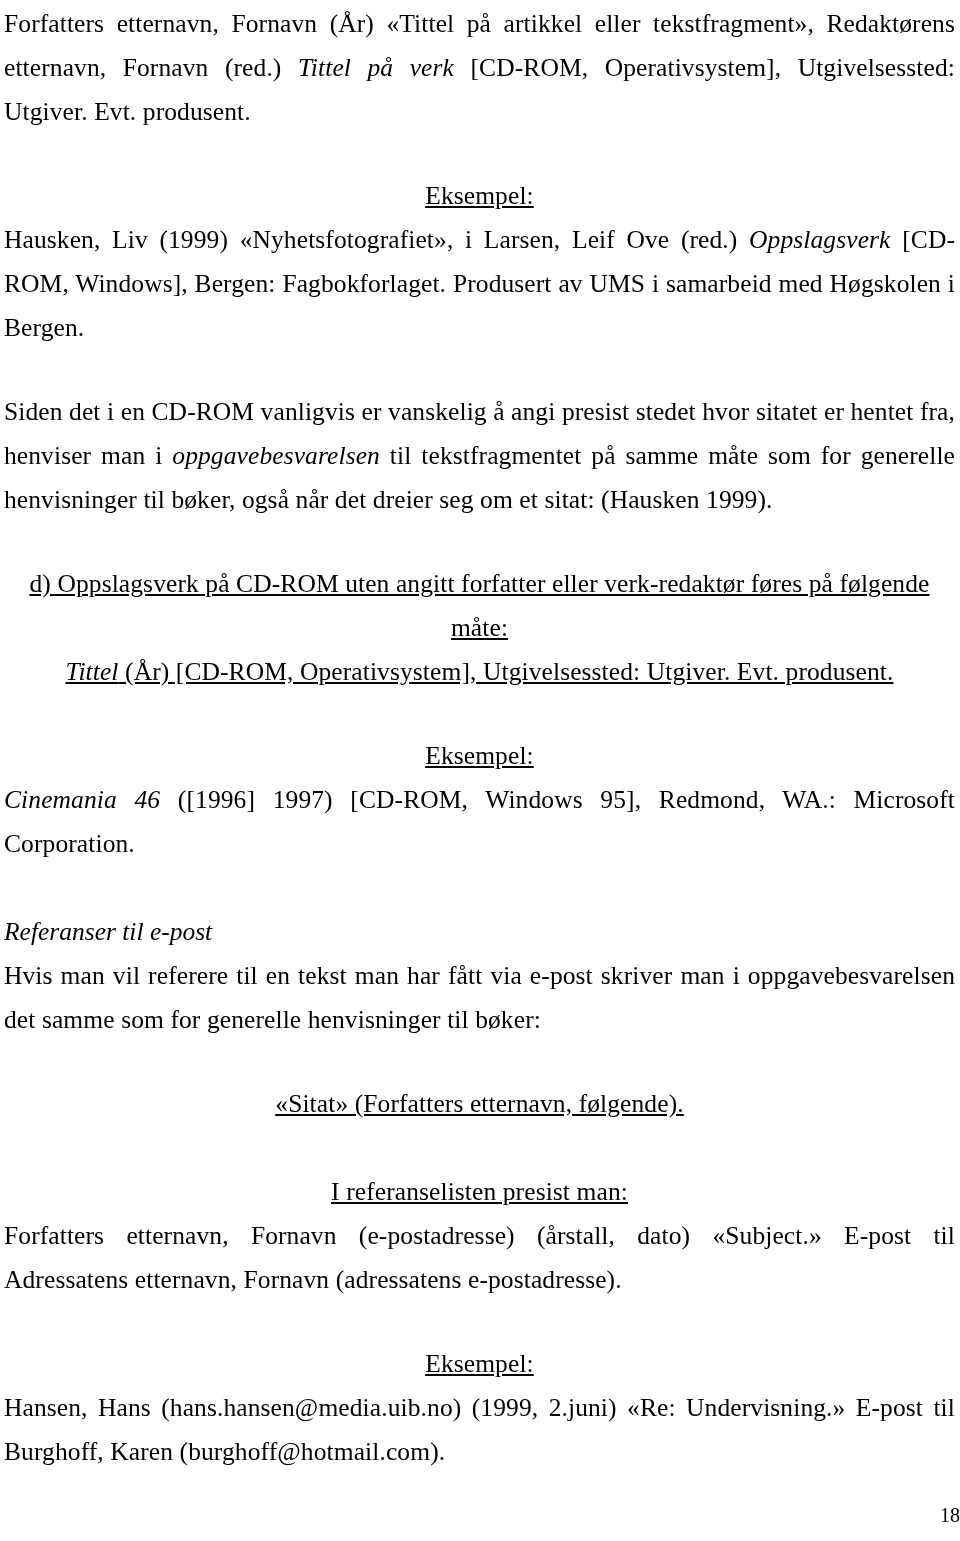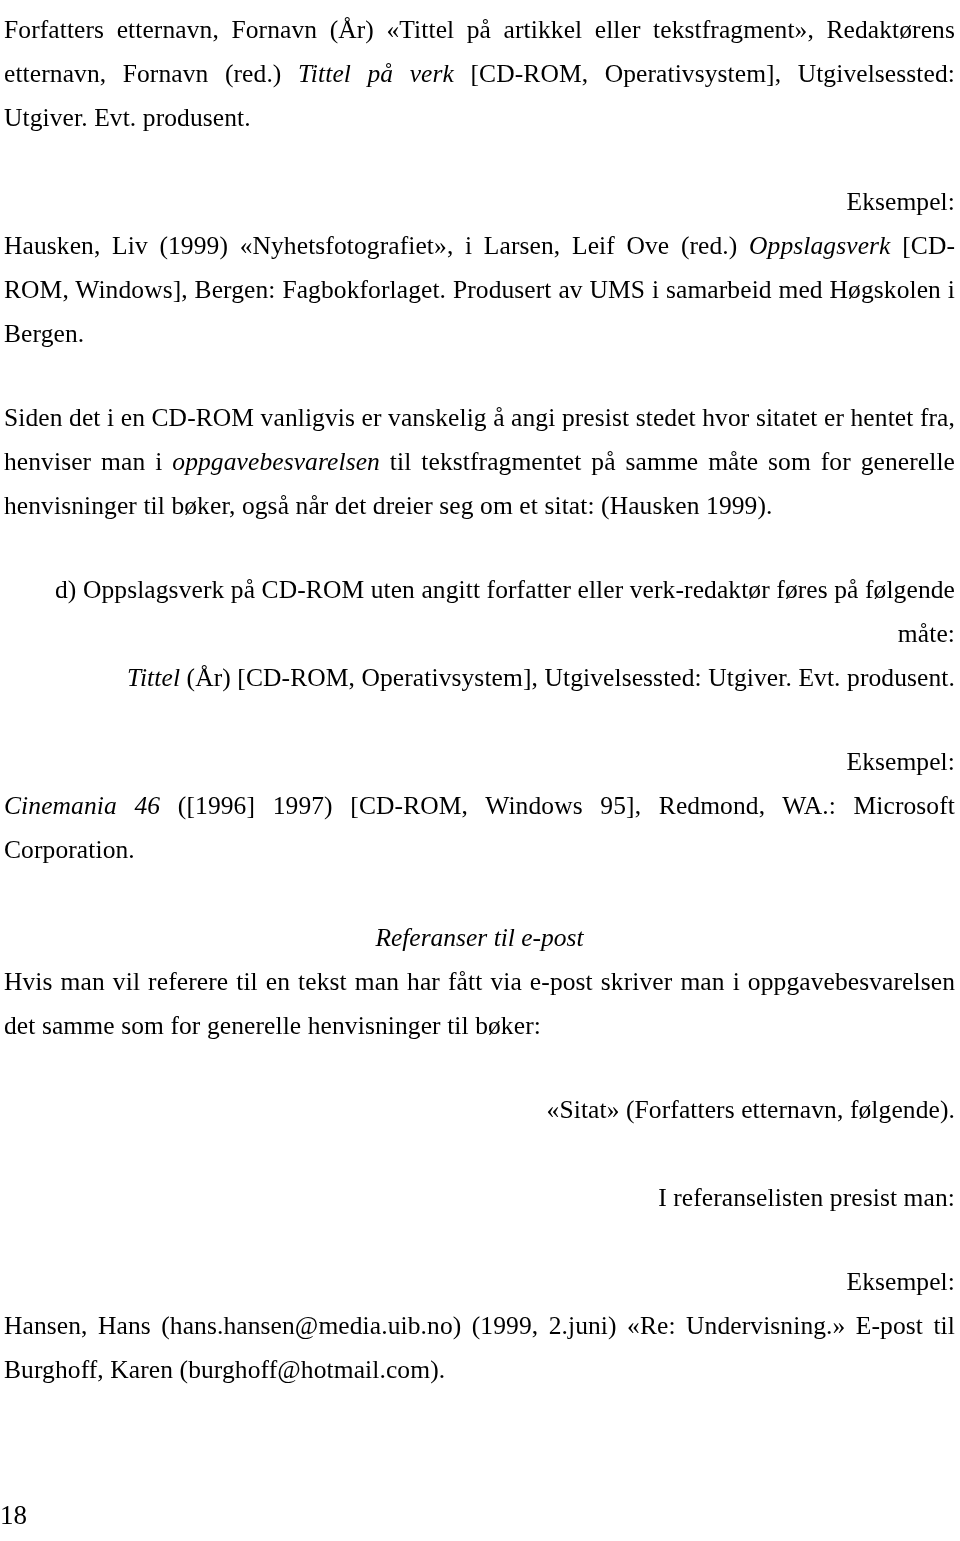--- a/index.html
+++ b/index.html
@@ -13,50 +13,51 @@
     position: relative;
     font-family: "Liberation Serif", "DejaVu Serif", serif;
     color: #000000;
     overflow: hidden;
   }
   .page {
     position: relative;
     width: 960px;
     height: 1541px;
     box-sizing: border-box;
-    padding: 6px 5px 0 4px;
+    padding: 0 5px 0 4px;
   }
   .para {
     font-size: 25.5px;
     line-height: 44px;
     text-align: justify;
     text-justify: inter-word;
     margin: 0;
     letter-spacing: 0.1px;
   }
   .para.last-natural {
-    text-align: right;
+    text-align: center;
+    text-decoration: underline;
   }
   .gap-md { height: 40px; }
   .gap-lg { height: 44px; }
   i, .ital { font-style: italic; }
   .heading-ital {
     font-size: 25.5px;
     line-height: 44px;
     font-style: italic;
     margin: 0;
-    text-align: center;
+    text-align: left;
   }
   .pagenum {
     position: absolute;
     left: 0;
     right: 0;
     top: 1500px;
-    text-align: left;
-    font-size: 27px;
+    text-align: right;
+    font-size: 20px;
     line-height: 30px;
   }
   .spacer-top { height: 2px; }
 </style>
 </head>
 <body>
 
 <div class="page">
 
   <div class="spacer-top"></div>
@@ -92,20 +93,21 @@
   <p class="para"><span>Hvis man vil referere til en tekst man har fått via e-post skriver man i oppgavebesvarelsen det samme som for generelle henvisninger til bøker:</span></p>
 
   <div class="gap-md"></div>
 
   <p class="para last-natural"><span>«Sitat» (Forfatters etternavn, følgende).</span></p>
 
   <div class="gap-lg"></div>
 
   <p class="para last-natural"><span>I referanselisten presist man:</span></p>
 
+  <p class="para"><span>Forfatters etternavn, Fornavn (e-postadresse) (årstall, dato) «Subject.» E-post til Adressatens etternavn, Fornavn (adressatens e-postadresse).</span></p>
 
   <div class="gap-md"></div>
 
   <p class="para last-natural"><span>Eksempel:</span></p>
 
   <p class="para"><span>Hansen, Hans (hans.hansen@media.uib.no) (1999, 2.juni) «Re: Undervisning.» E-post til Burghoff, Karen (burghoff@hotmail.com).</span></p>
 
   <div class="pagenum">18</div>
 
 </div>

